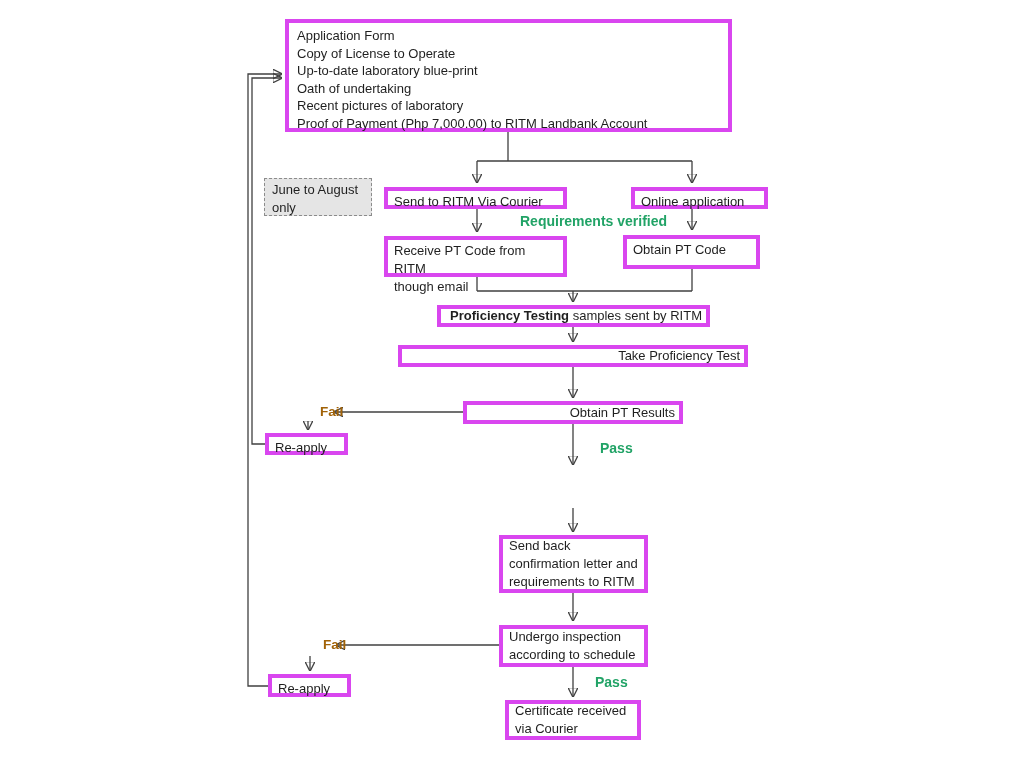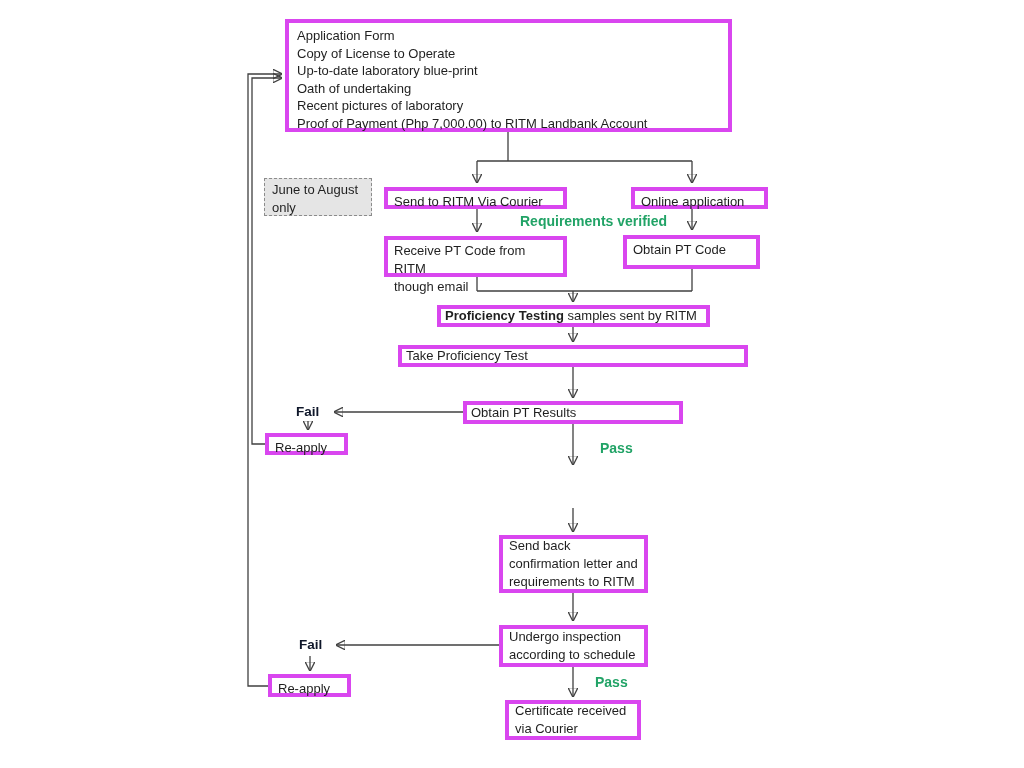--- a/index.html
+++ b/index.html
@@ -4,29 +4,29 @@
 <style>
   html,body{margin:0;padding:0;background:#fff;}
   #canvas{
     position:relative;width:1024px;height:768px;background:#ffffff;
     font-family:"Liberation Sans", sans-serif;color:#1f1f1f;overflow:hidden;
   }
   .node{
     position:absolute;border:4px solid #d946ef;background:#ffffff;
     font-size:13px;line-height:18px;padding:2px 6px;box-sizing:border-box;
   }
-  .center{display:flex;align-items:center;justify-content:flex-start;text-align:center;padding:3px 4px;}
+  .center{display:flex;align-items:center;justify-content:flex-end;text-align:center;padding:3px 4px;}
   .vcenter{display:flex;flex-direction:column;justify-content:center;}
   .note{
     position:absolute;border:1px dashed #8c8c8c;background:#e5e5e5;
     font-size:13px;line-height:18px;padding:2px 7px;box-sizing:border-box;
   }
   .lbl{position:absolute;font-weight:bold;font-size:14px;line-height:16px;}
   .green{color:#21a366;}
-  .red{color:#0f172a;}
+  .red{color:#a16207;margin-left:24px;}
   .b{font-weight:bold;}
   svg.wires{position:absolute;left:0;top:0;width:1024px;height:768px;pointer-events:none;}
   svg.wires path, svg.wires polyline{fill:none;stroke:#404040;stroke-width:1.3;}
 </style>
 </head>
 <body>
 
 <div id="canvas">
 
   <svg class="wires" viewBox="0 0 1024 768">

